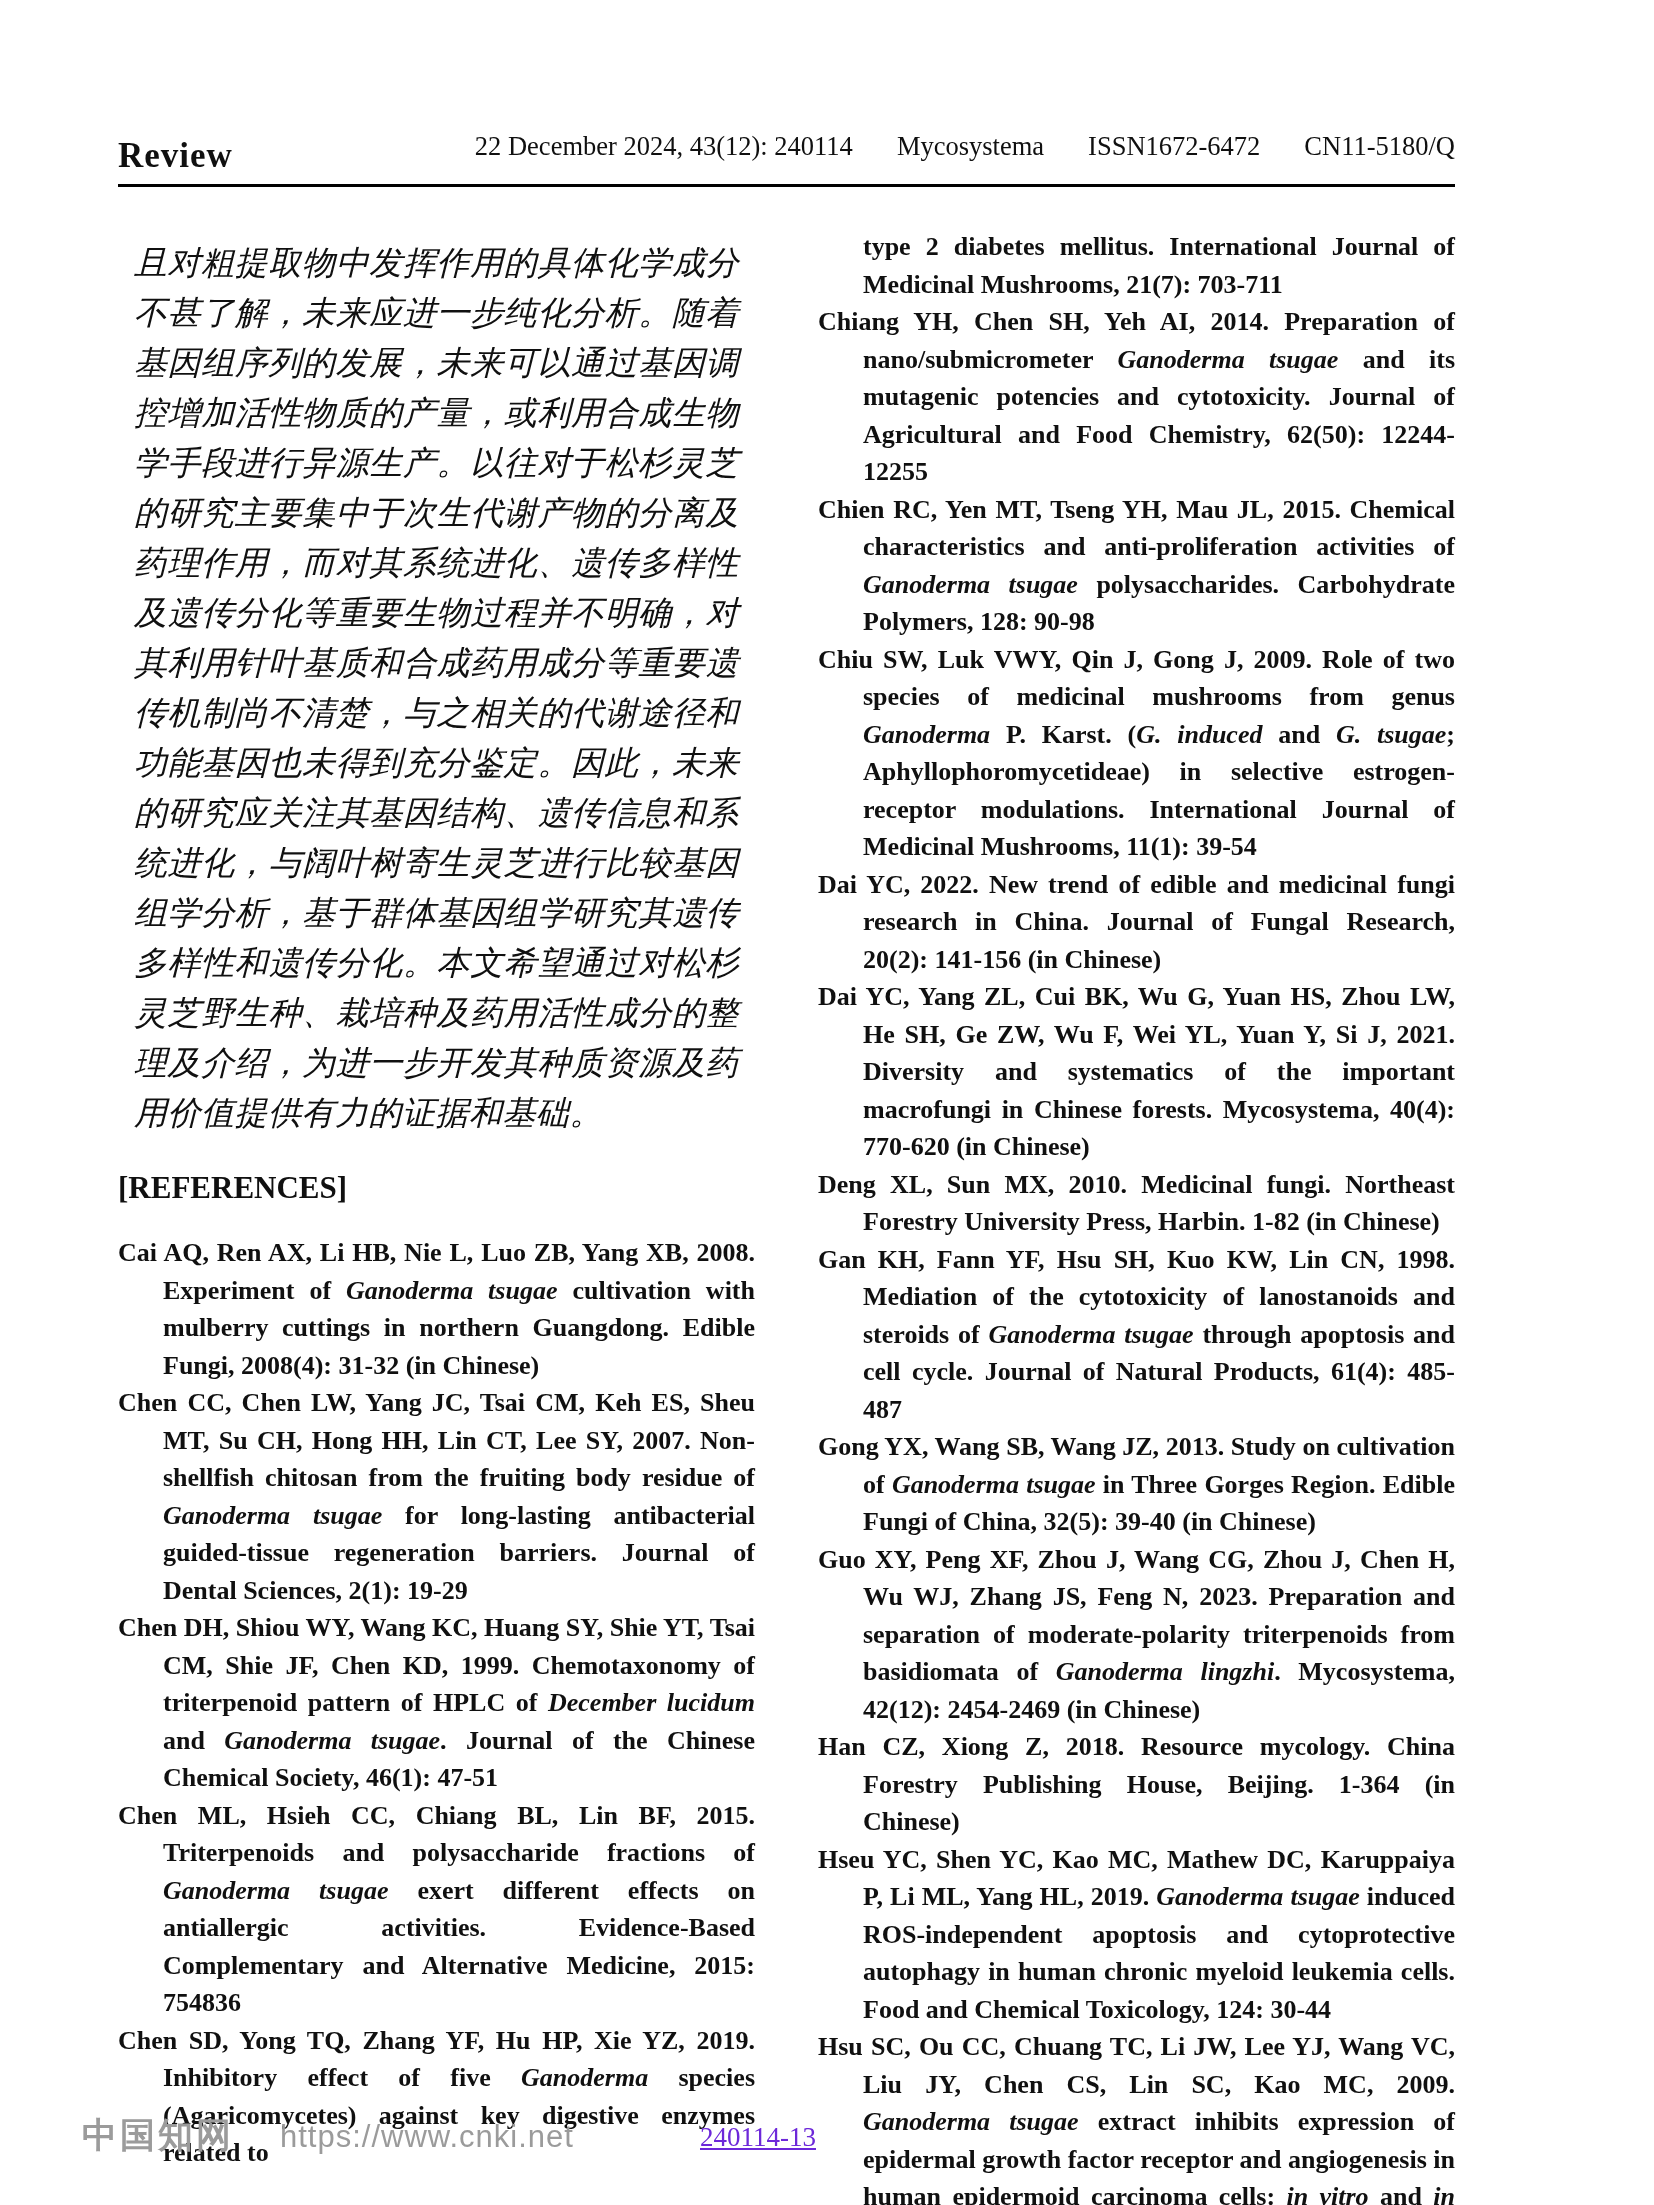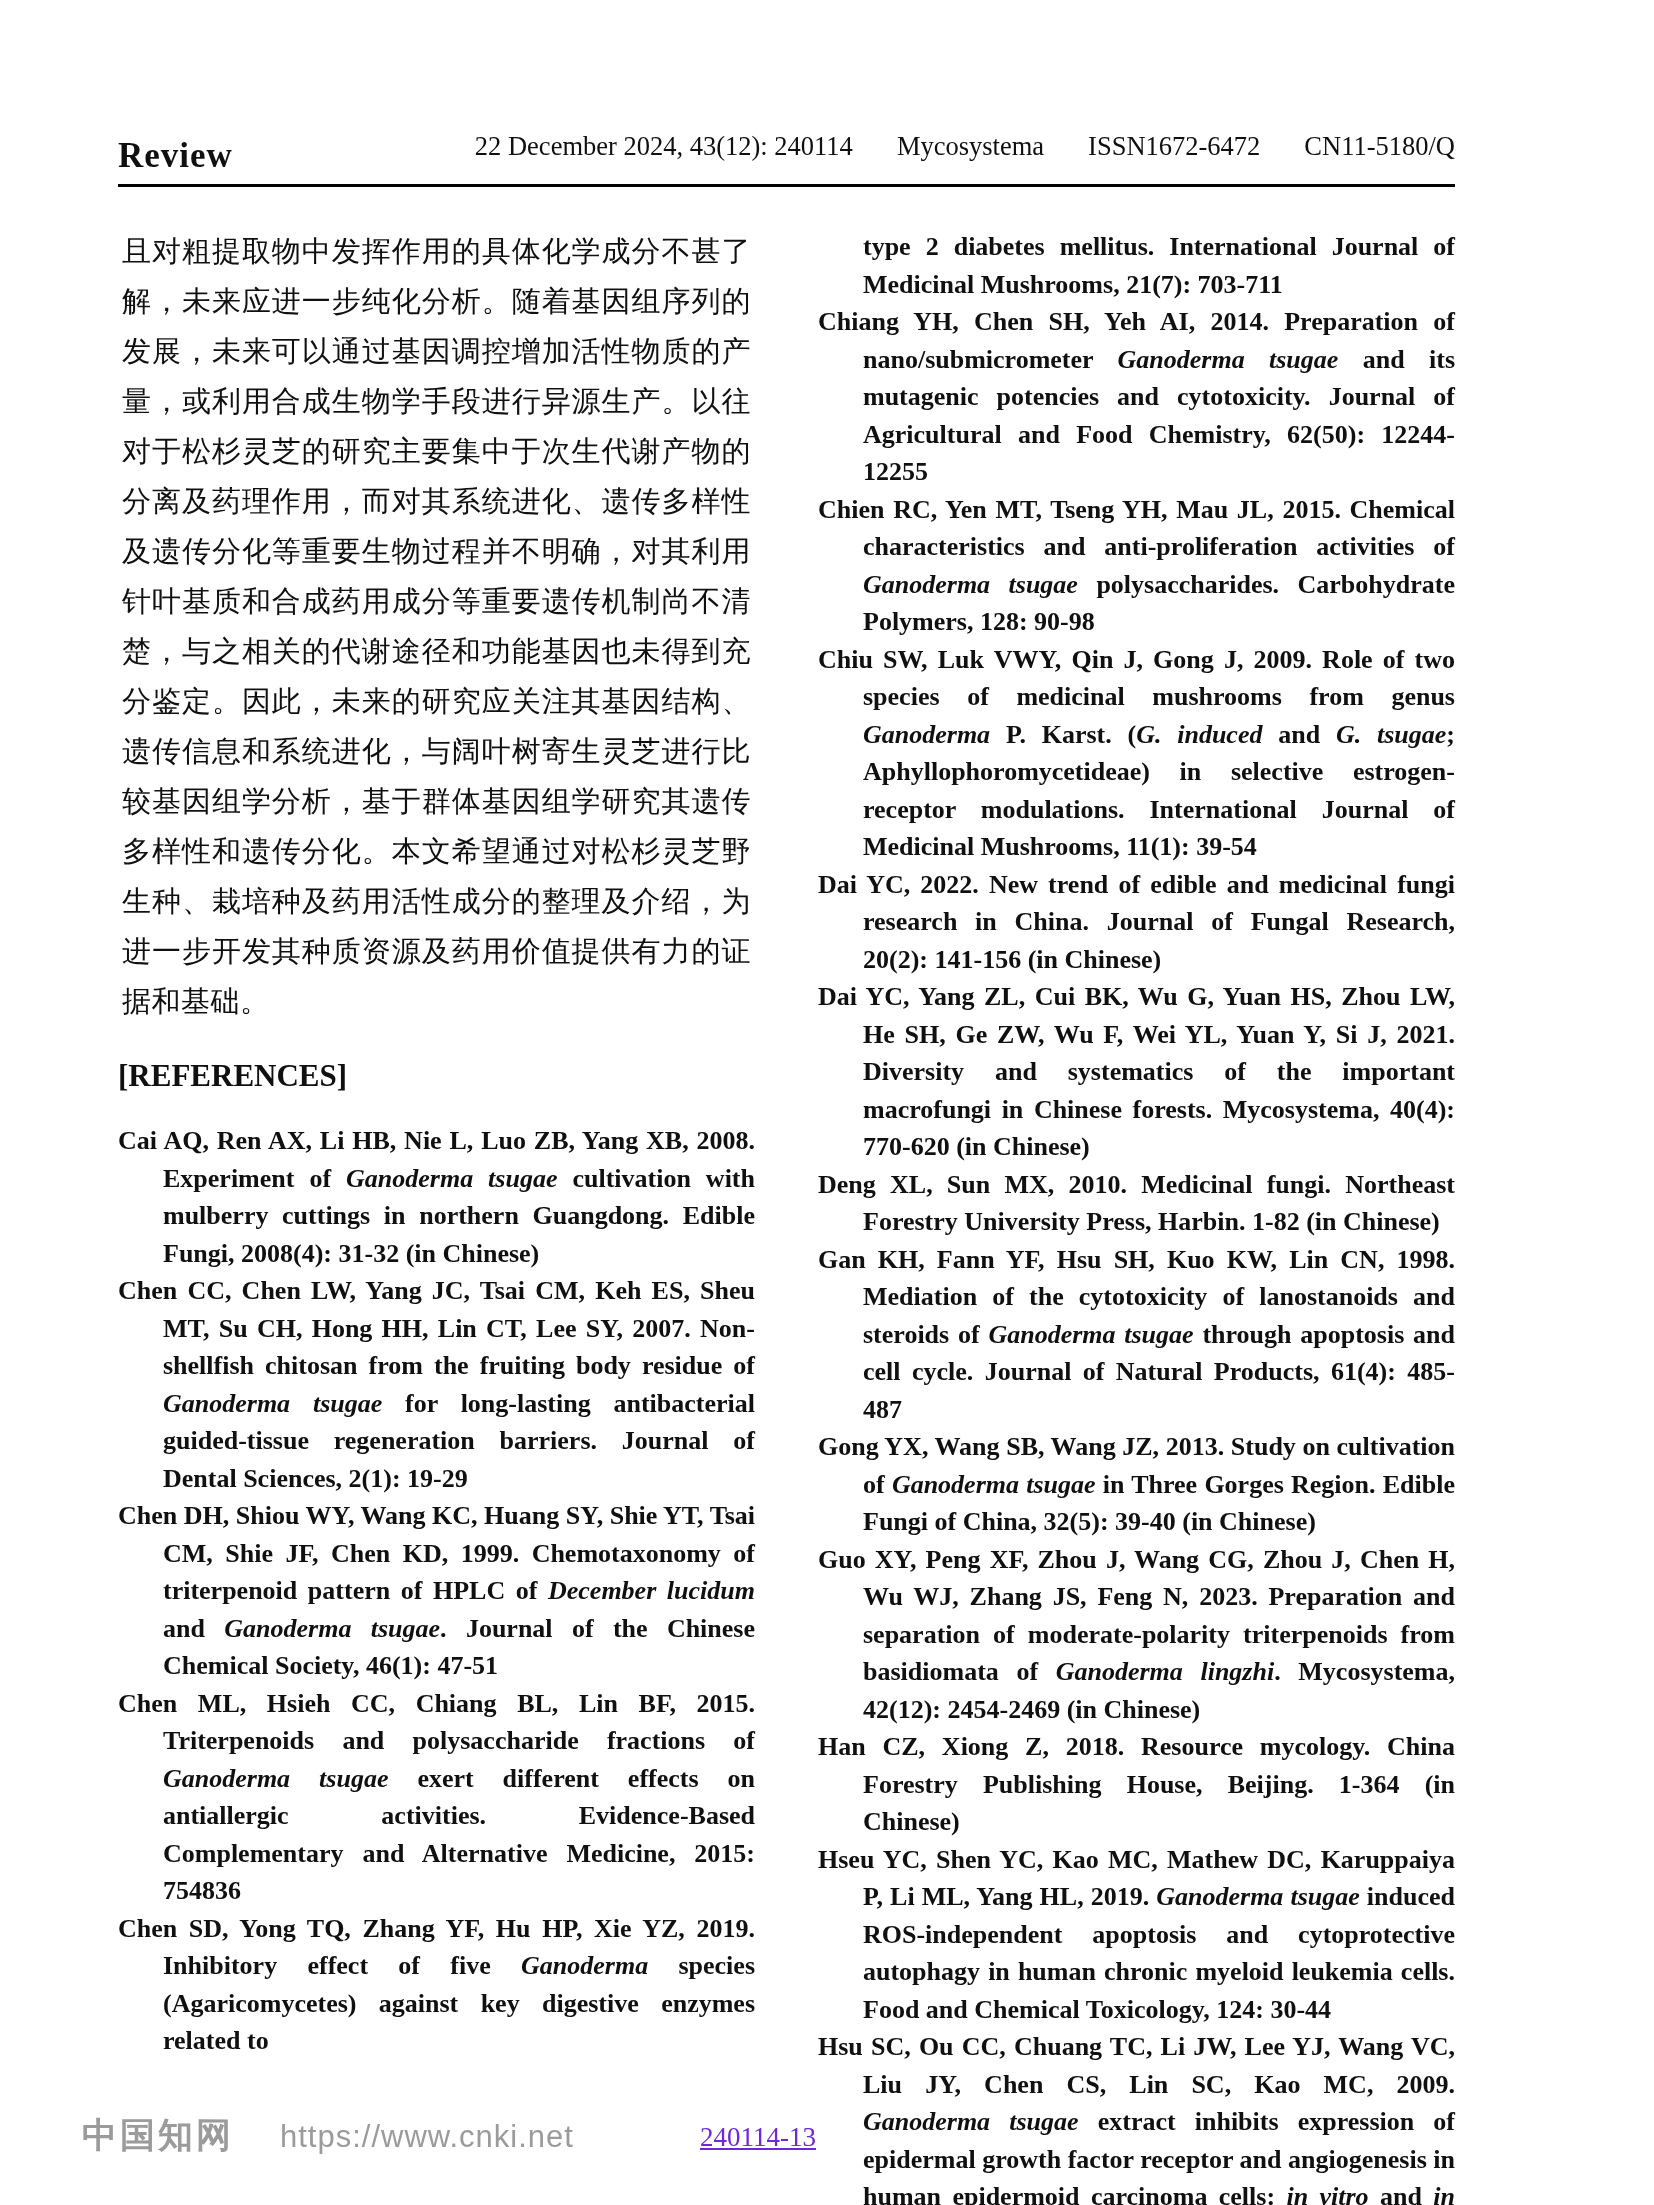--- a/index.html
+++ b/index.html
@@ -19,22 +19,22 @@
   }
   .header-rule {
     position:absolute; left:118px; top:184px; width:1337px; height:3px;
     background:#000;
   }
   
   .col { position:absolute; width:637px; }
   .col-left  { left:118px; top:222px; }
   .col-right { left:818px; top:228px; }
   .cjk-paragraph {
-    margin:4px; font-size:29px; line-height:50px;
-    text-align:justify; letter-spacing:0.5px;
+    margin:16px; font-size:33px; line-height:50px;
+    text-align:justify; letter-spacing:0.5px;font-style:italic;
   }
   .refs-heading {
     margin:28px 0 0 0; font-size:31px; line-height:44px; font-weight:bold;
   }
   .refs-list { margin-top:24px; }
   .ref {
     margin:0; font-size:26px; line-height:37.5px; text-align:justify;
     padding-left:45px; text-indent:-45px;font-weight:bold;
   }
   .ref.cont { text-indent:0; }

